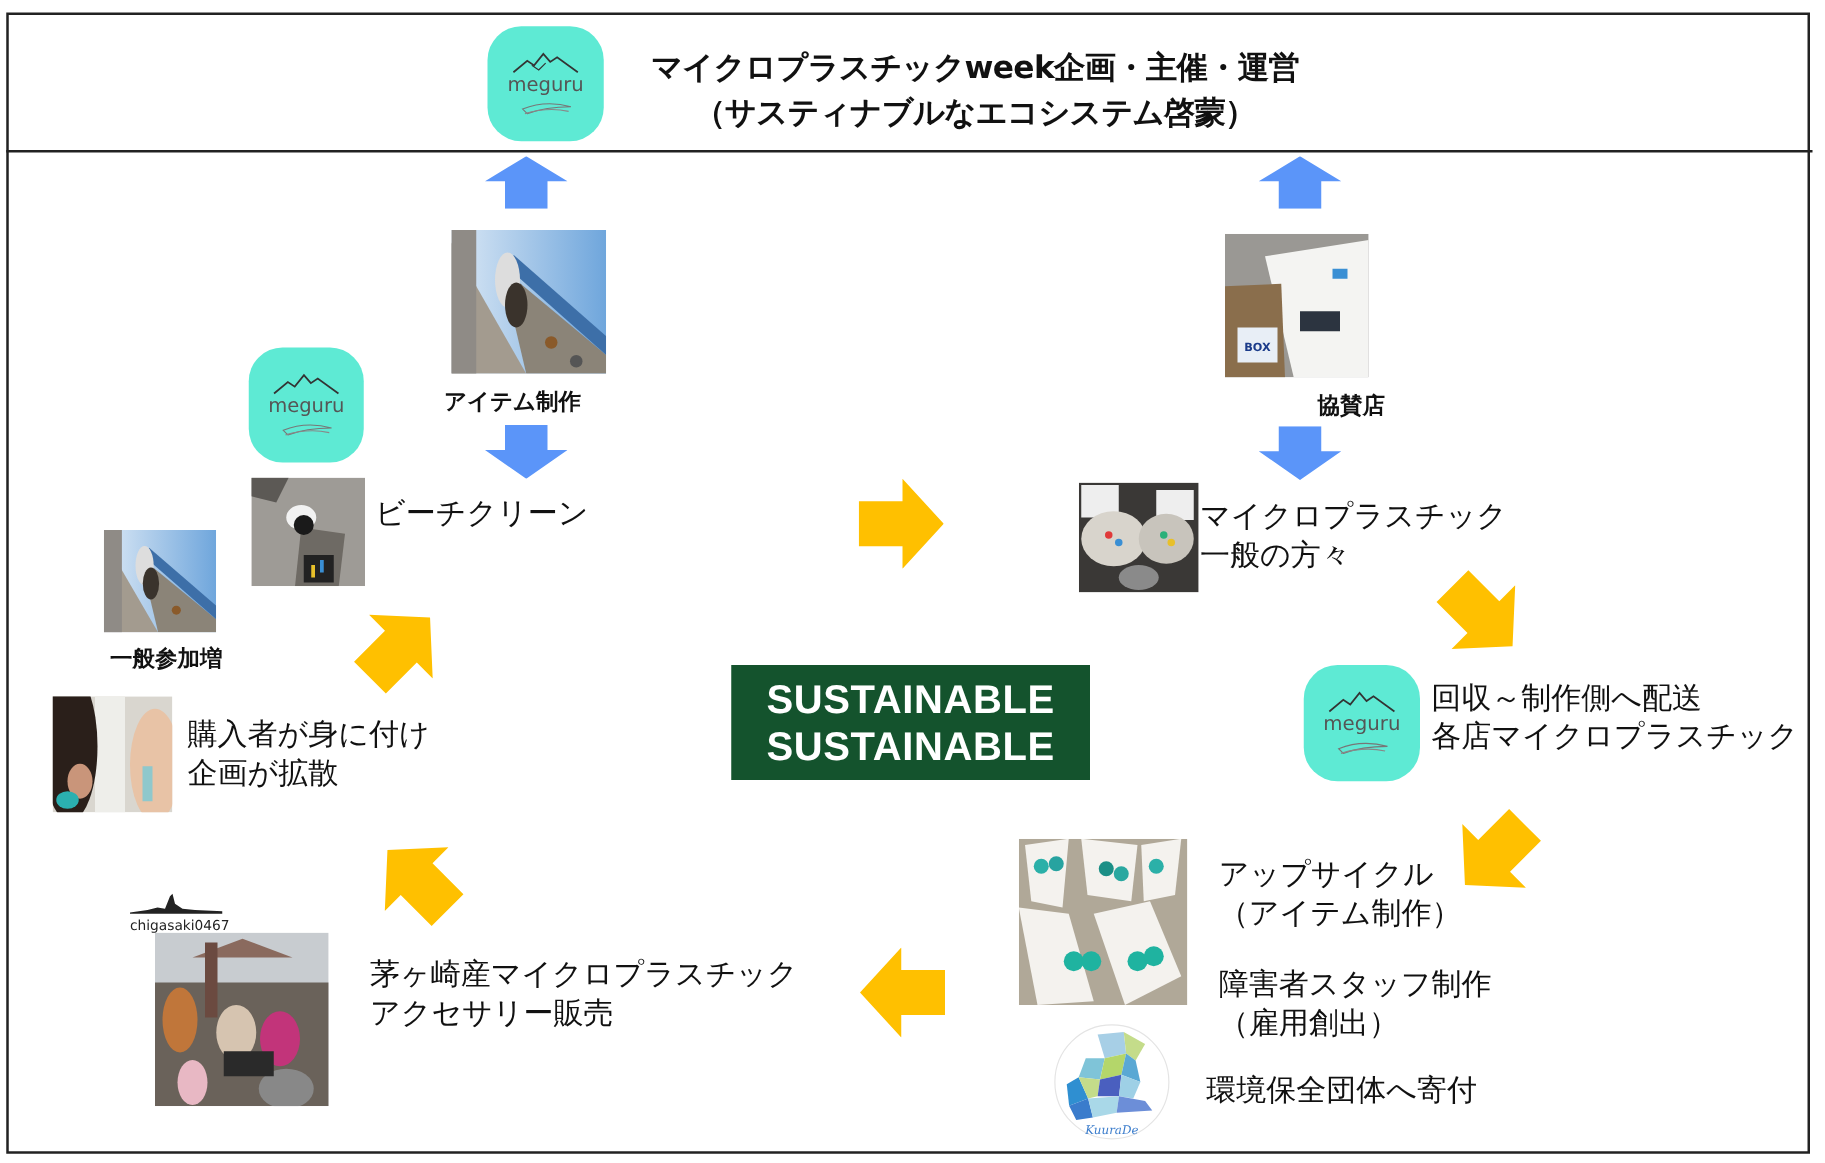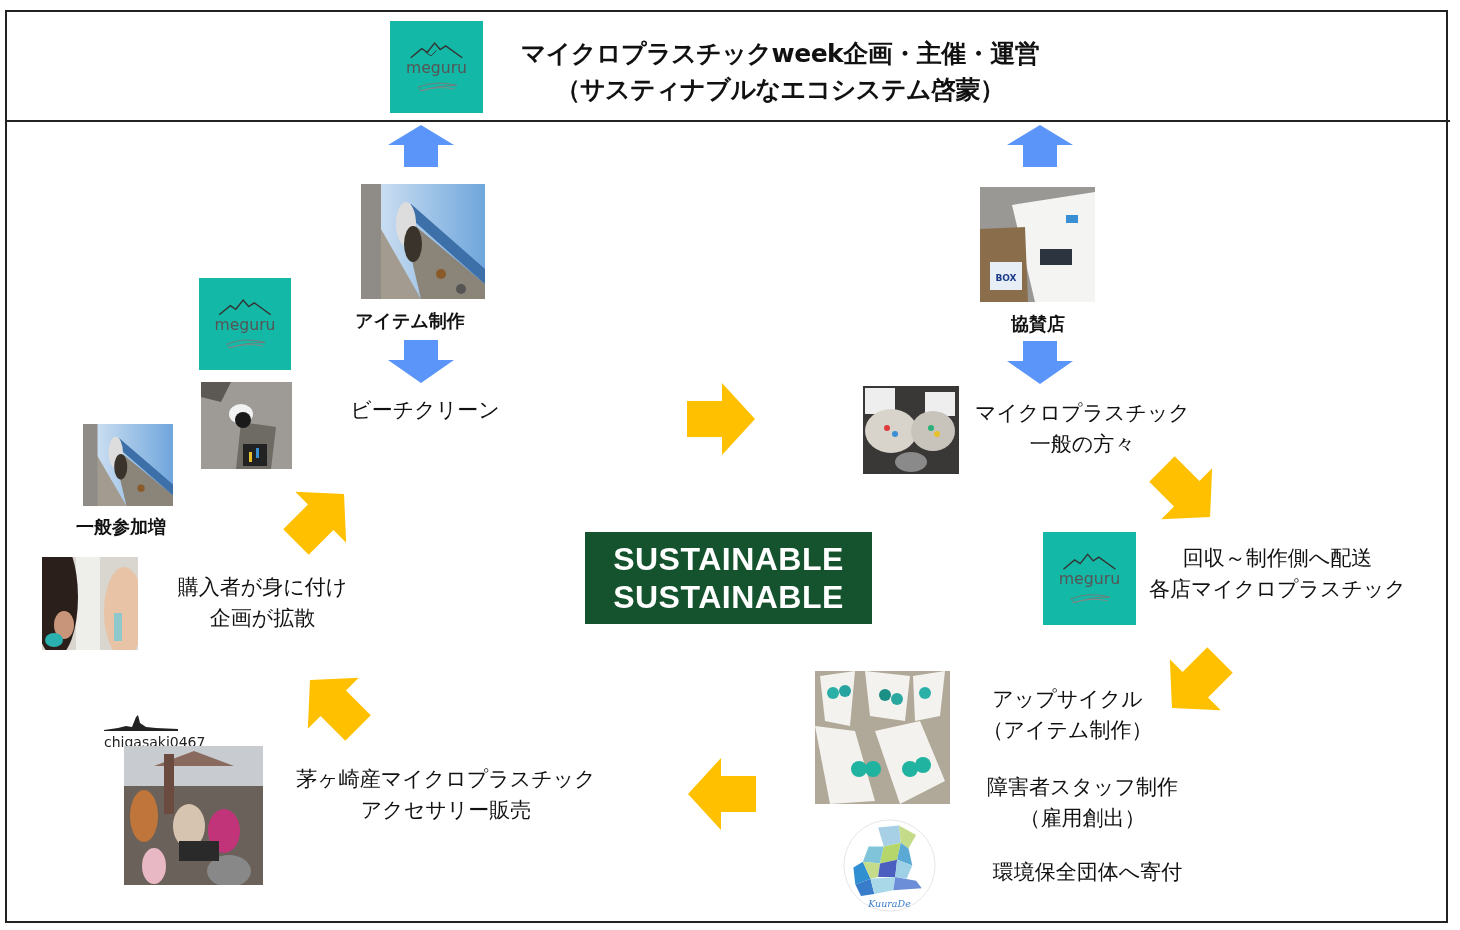--- a/index.html
+++ b/index.html
@@ -5,33 +5,33 @@
   html, body { margin: 0; padding: 0; background: #ffffff; }
   body { width: 1460px; height: 930px; position: relative; overflow: hidden;
          font-family: "DejaVu Sans", "Liberation Sans", sans-serif; color: #111; }
   .frame { position: absolute; left: 5px; top: 10px; width: 1443px; height: 913px;
            border: 2px solid #222; box-sizing: border-box; }
   .divider { position: absolute; left: 5px; top: 120px; width: 1445px; height: 0;
              border-top: 2px solid #222; }
   .abs { position: absolute; }
   .title { position: absolute; left: 480px; top: 36px; width: 600px; text-align: center;
            font-weight: bold; font-size: 25px; line-height: 36px; letter-spacing: -0.5px; }
-  .lbl { position: absolute; text-align: center; font-size: 21px; line-height: 31px; white-space: nowrap; }
+  .lbl { position: absolute; text-align: left; font-size: 24px; line-height: 31px; white-space: nowrap; }
   .lbl-bold { position: absolute; text-align: center; font-weight: bold; font-size: 18px; white-space: nowrap; }
-  .logo { position: absolute; background: #14b8a6; }
+  .logo { position: absolute; background: #5eead4; border-radius: 27px; }
   .logo svg { width: 100%; height: 100%; display: block; }
   .photo { position: absolute; overflow: hidden; }
   .photo svg { width: 100%; height: 100%; display: block; }
   .sd-box { position: absolute; left: 585px; top: 532px; width: 287px; height: 92px;
             background: #14532d; color: #fff; font-family: "Liberation Sans", sans-serif;
             font-weight: bold; font-size: 32px; line-height: 38px; text-align: center;
             letter-spacing: 0.5px; display: flex; flex-direction: column; justify-content: center; }
   .arrow { position: absolute; }
   .arrow svg { display: block; }
-  .chig-label { position: absolute; left: 104px; top: 734px; font-size: 14px; color: #222;
+  .chig-label { position: absolute; left: 104px; top: 734px; font-size: 11px; color: #222;
                 font-family: "DejaVu Sans", sans-serif; }
 </style>
 </head>
 <body>
 
 <div class="frame"></div>
 <div class="divider"></div>
 
 <div class="logo" style="left:390px;top:21px;width:93px;height:92px;">
   <svg viewBox="0 0 100 100">
@@ -125,21 +125,21 @@
     <rect width="124" height="115" fill="url(#sky2)"></rect>
     <polygon points="0,10 60,115 0,115" fill="#a39b8f"></polygon>
     <polygon points="40,30 124,100 124,115 60,115" fill="#8b8478"></polygon>
     <polygon points="50,20 124,85 124,100 45,30" fill="#3d6fa8"></polygon>
     <rect x="0" y="0" width="20" height="115" fill="#8f8b86"></rect>
     <ellipse cx="45" cy="40" rx="10" ry="22" fill="#ddd"></ellipse>
     <ellipse cx="52" cy="60" rx="9" ry="18" fill="#3a332c"></ellipse>
     <circle cx="80" cy="90" r="5" fill="#8a5a2a"></circle>
   </svg>
 </div>
-<div class="lbl-bold" style="left:56px;top:515px;width:130px;">一般参加増</div>
+<div class="lbl-bold" style="left:68px;top:515px;width:130px;">一般参加増</div>
 
 <div class="photo" style="left:42px;top:557px;width:96px;height:93px;">
   <svg viewBox="0 0 96 93" preserveAspectRatio="none">
     <rect width="96" height="93" fill="#d9d6cf"></rect>
     <rect x="34" y="0" width="24" height="93" fill="#eeeeea"></rect>
     <ellipse cx="14" cy="40" rx="22" ry="60" fill="#2a1f1a"></ellipse>
     <ellipse cx="22" cy="68" rx="10" ry="14" fill="#c9957a"></ellipse>
     <ellipse cx="12" cy="83" rx="9" ry="7" fill="#2bb0b0"></ellipse>
     <ellipse cx="82" cy="55" rx="20" ry="45" fill="#e8c3a6"></ellipse>
     <rect x="72" y="56" width="8" height="28" fill="#8fc8cc"></rect>
@@ -219,21 +219,21 @@
   <svg viewBox="0 0 115 115" preserveAspectRatio="none">
     <rect width="115" height="115" fill="#9a9894"></rect>
     <polygon points="32,18 115,5 115,115 55,115" fill="#f4f4f2"></polygon>
     <rect x="60" y="62" width="32" height="16" fill="#2c3440"></rect>
     <rect x="86" y="28" width="12" height="8" fill="#3a8fd4"></rect>
     <polygon points="0,42 45,40 48,115 0,115" fill="#8a6e4c"></polygon>
     <rect x="10" y="75" width="32" height="28" fill="#e8eef6"></rect>
     <text x="26" y="94" font-size="9" text-anchor="middle" fill="#1b3b8a" font-family="DejaVu Sans, sans-serif" font-weight="bold">BOX</text>
   </svg>
 </div>
-<div class="lbl-bold" style="left:968px;top:312px;width:140px;">協賛店</div>
+<div class="lbl-bold" style="left:968px;top:312px;width:140px;text-align:right;">協賛店</div>
 
 <div class="photo" style="left:863px;top:386px;width:96px;height:88px;">
   <svg viewBox="0 0 96 88" preserveAspectRatio="none">
     <rect width="96" height="88" fill="#3a3836"></rect>
     <rect x="2" y="2" width="30" height="26" fill="#eeeeee"></rect>
     <rect x="62" y="6" width="30" height="24" fill="#eeeeee"></rect>
     <ellipse cx="28" cy="45" rx="26" ry="22" fill="#d8d4cc"></ellipse>
     <ellipse cx="70" cy="45" rx="22" ry="20" fill="#c8c4bc"></ellipse>
     <circle cx="24" cy="42" r="3" fill="#e03a3a"></circle>
     <circle cx="32" cy="48" r="3" fill="#3a8fd4"></circle>

